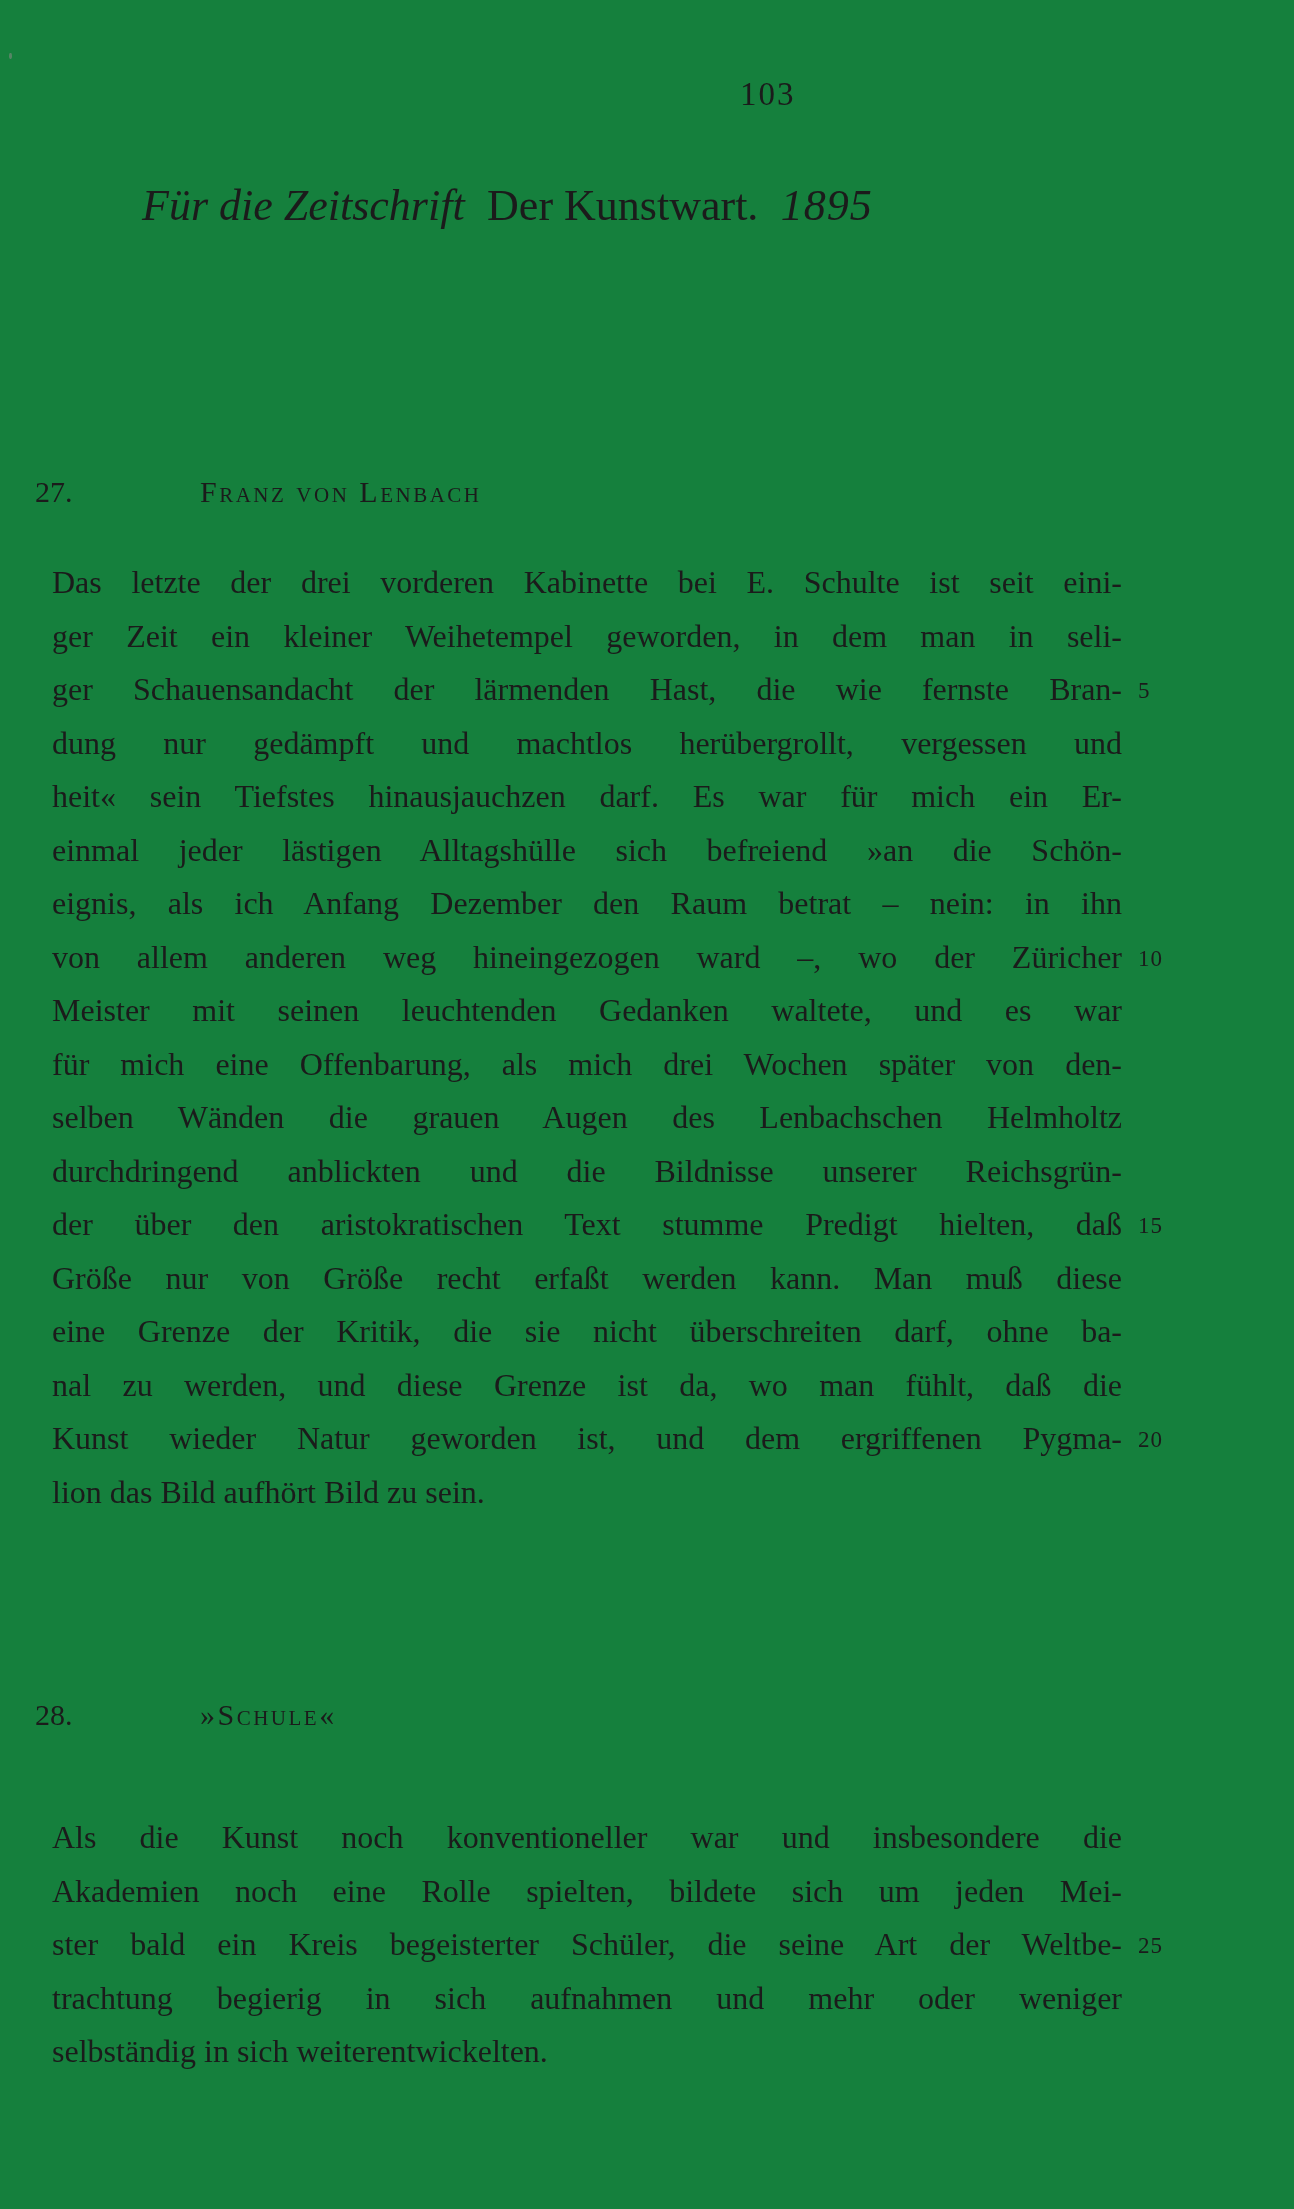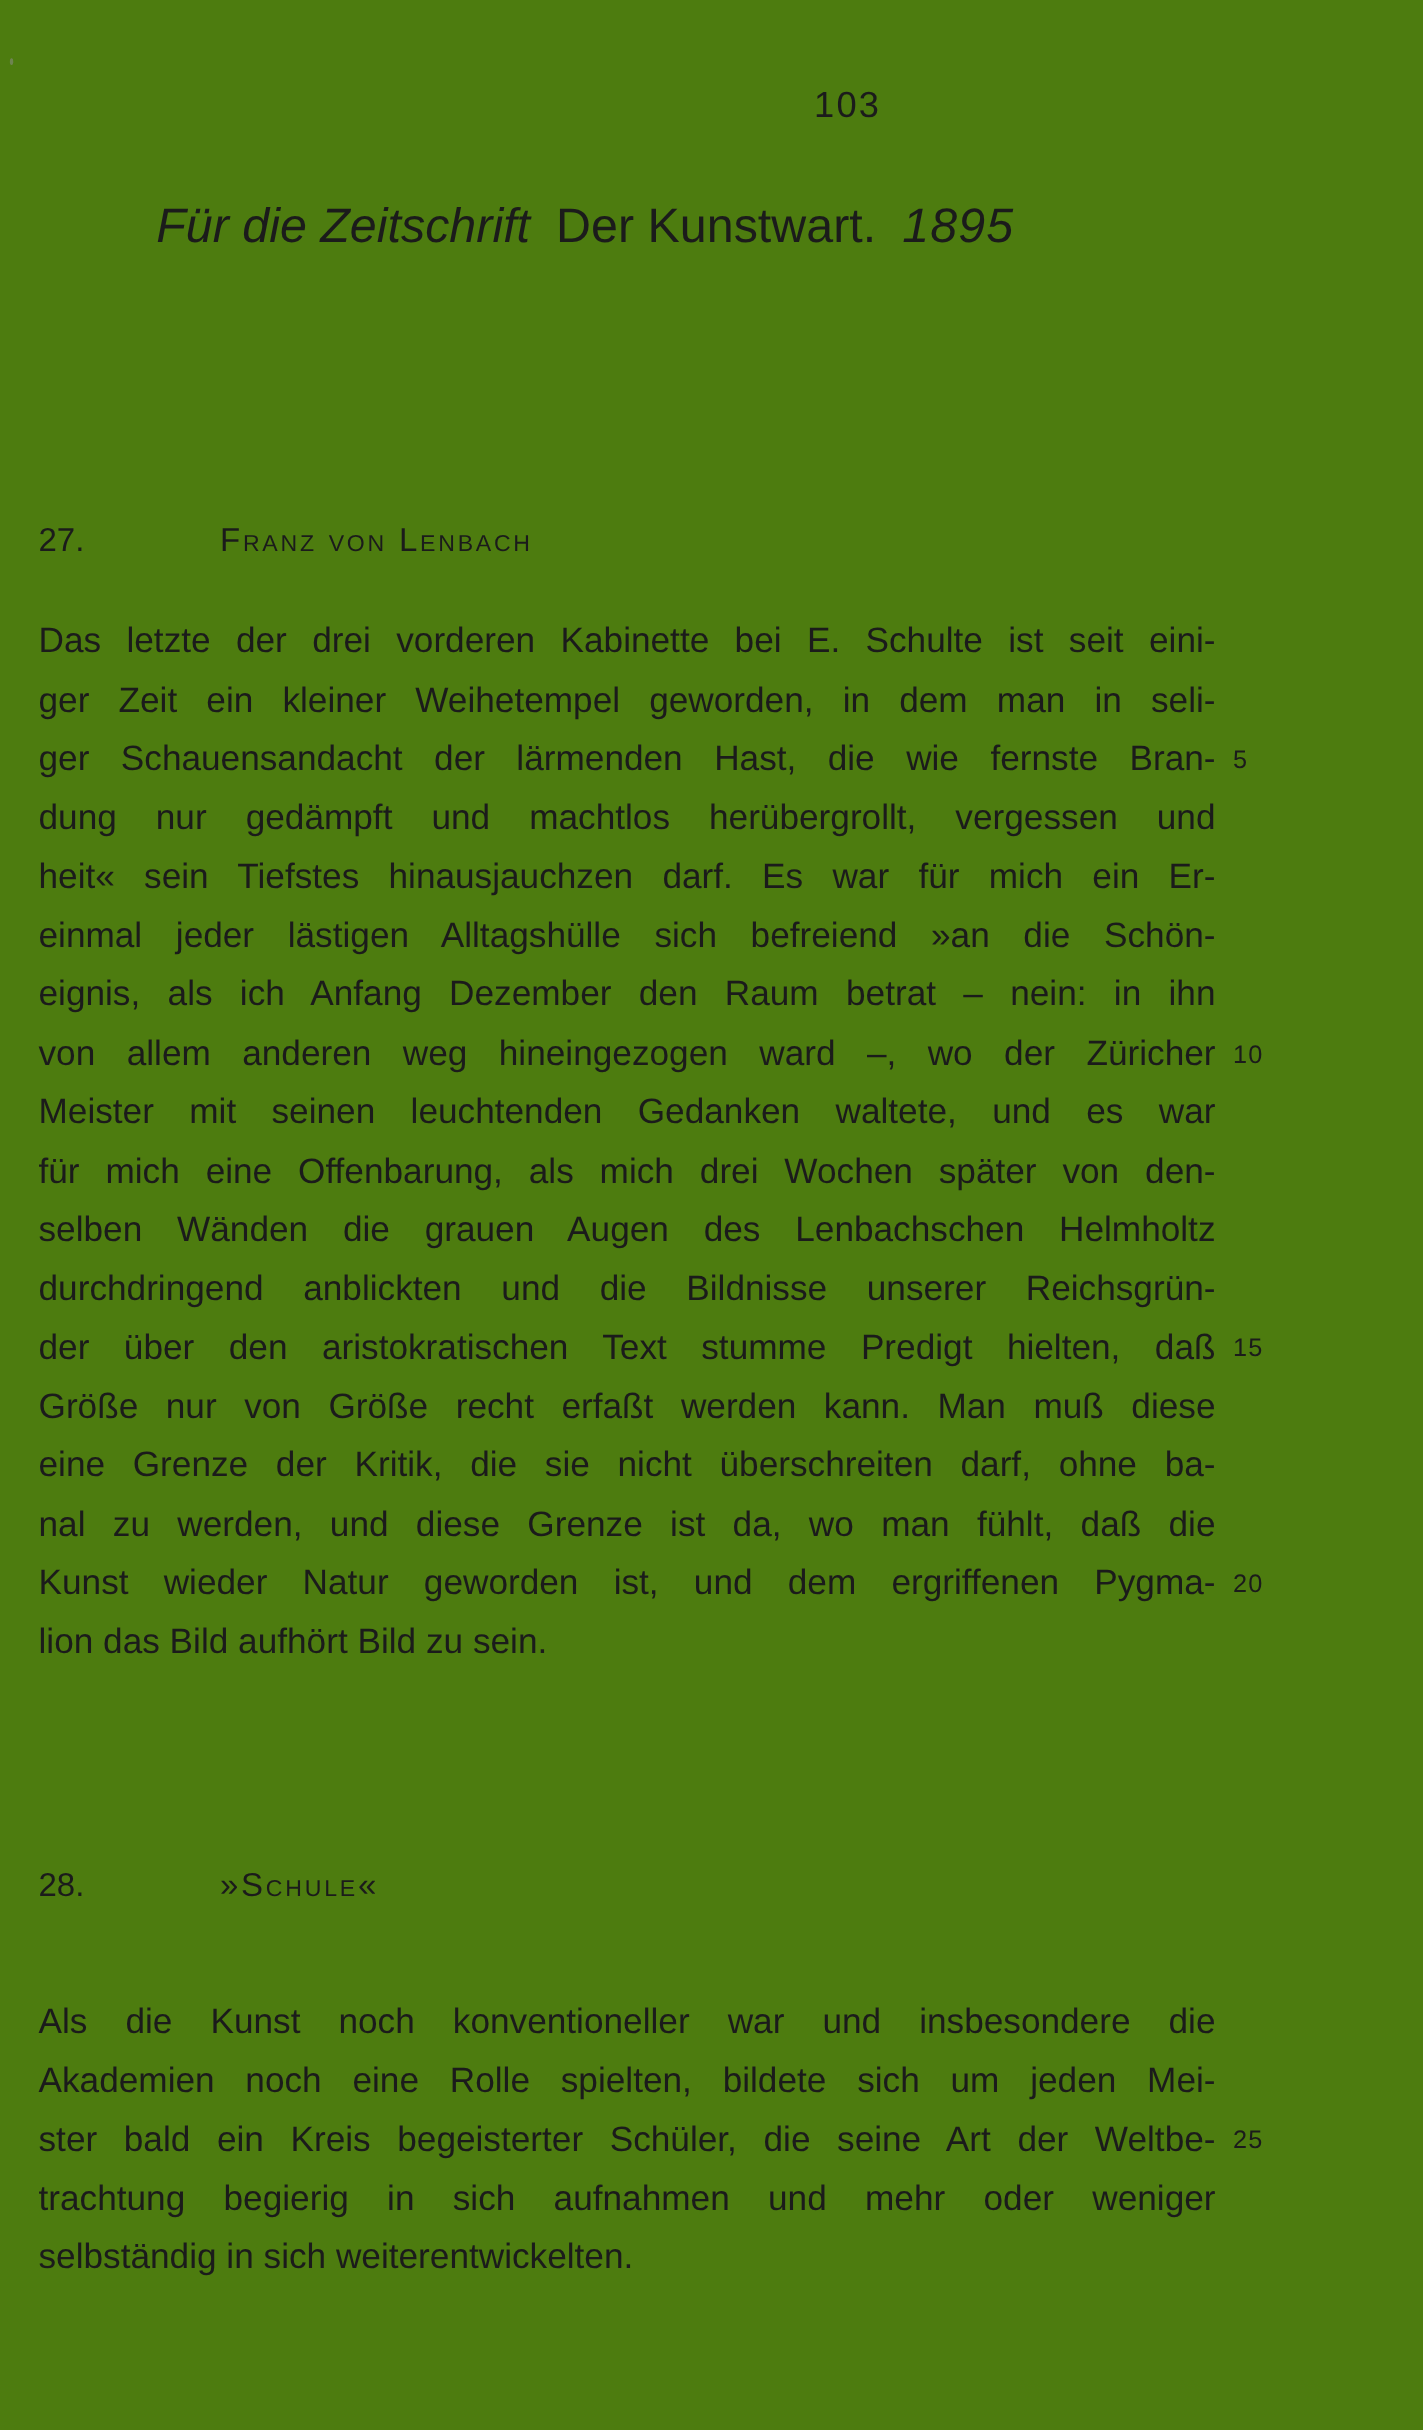--- a/index.html
+++ b/index.html
@@ -5,23 +5,23 @@
   html, body {
     margin: 0;
     padding: 0;
     background: #e8e8e4;
   }
   #page {
     position: relative;
     width: 1294px;
     height: 2209px;
     margin: 0 auto;
-    background: #4d7c0f;
+    background: #15803d;
     color: #1b1b1b;
-    font-family: Liberation Sans, sans-serif;
+    font-family: Liberation Serif, serif;
     overflow: hidden;
   }
   .speck {
     position: absolute;
     left: 9px;
     top: 53px;
     width: 3px;
     height: 6px;
     background: #8a8a86;
     opacity: 0.55;
@@ -64,21 +64,21 @@
     left: 165px;
     top: 0;
     font-variant: small-caps;
     letter-spacing: 2.5px;
   }
   #section-27-head { top: 474px; }
   #section-28-head { top: 1697px; }
 
   .para {
     position: absolute;
-    left: 35px;
+    left: 52px;
     width: 1070px;
   }
   #para-27 { top: 556px; }
   #para-28 { top: 1811px; }
 
   .line {
     position: relative;
     height: 53.5px;
     line-height: 53.5px;
     font-size: 32px;

